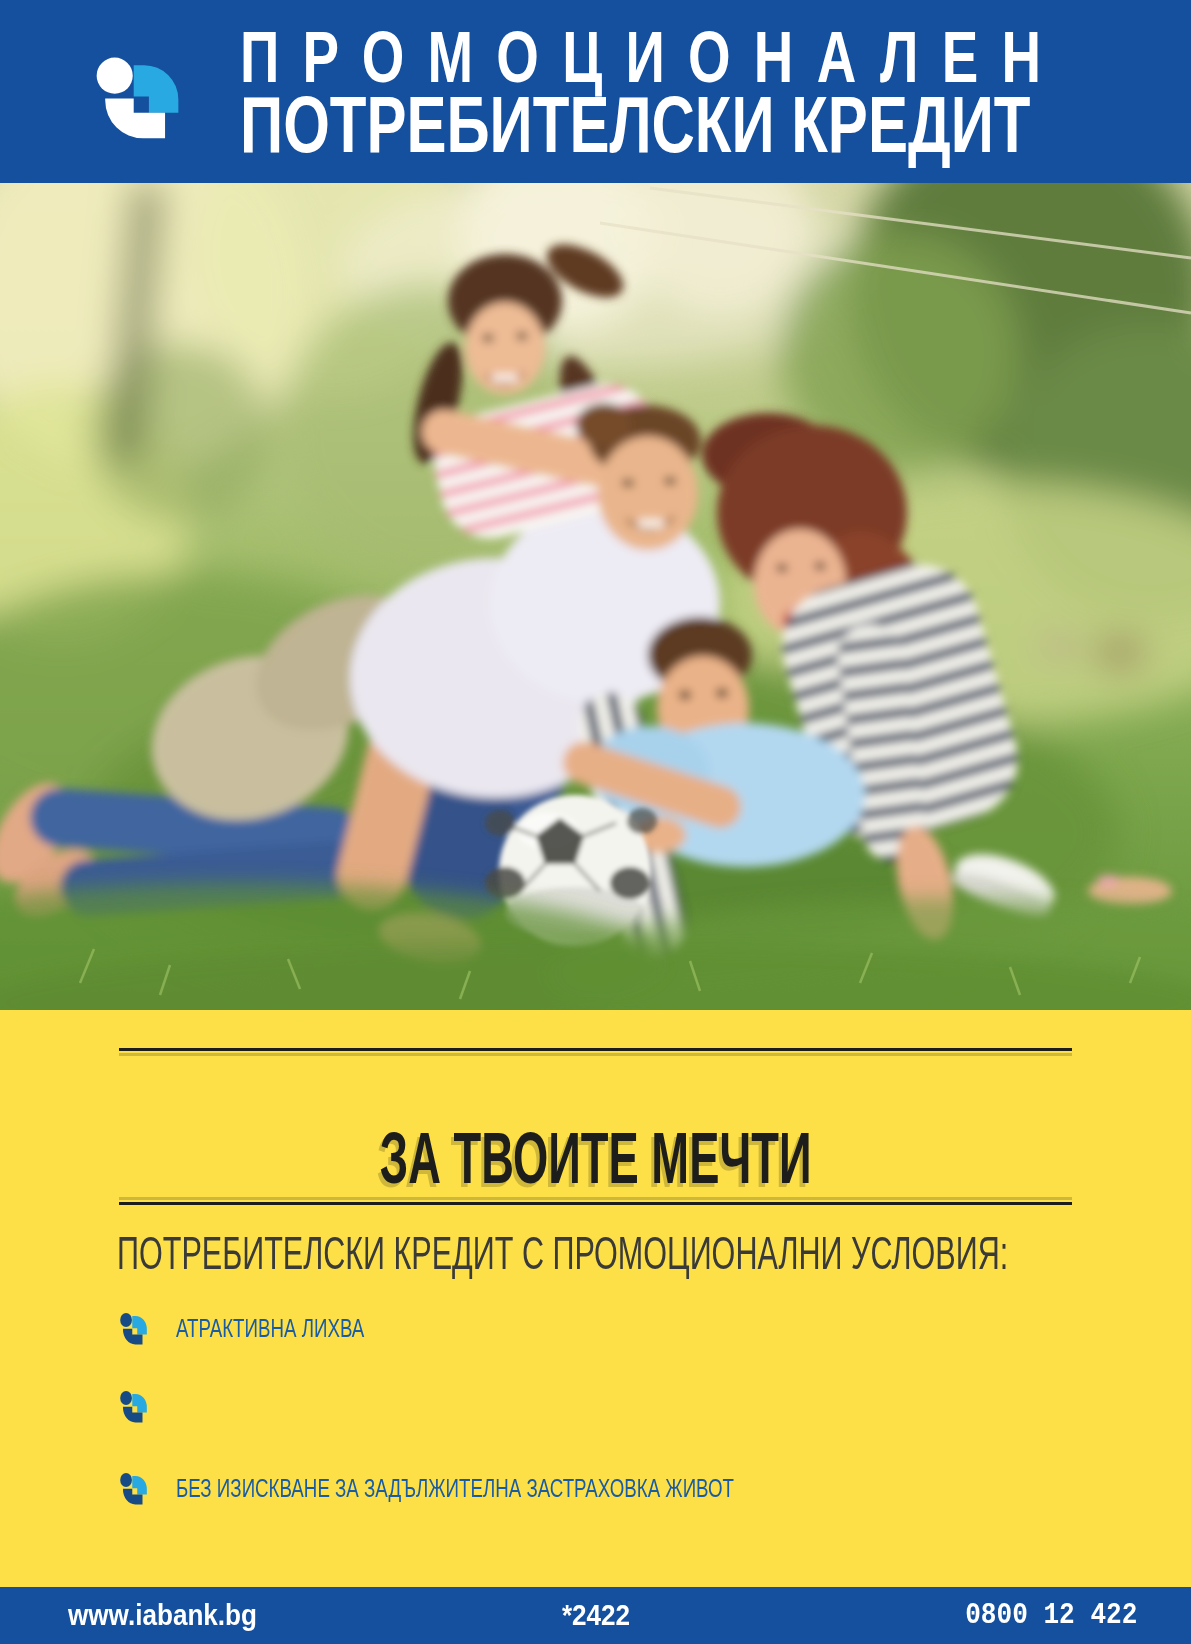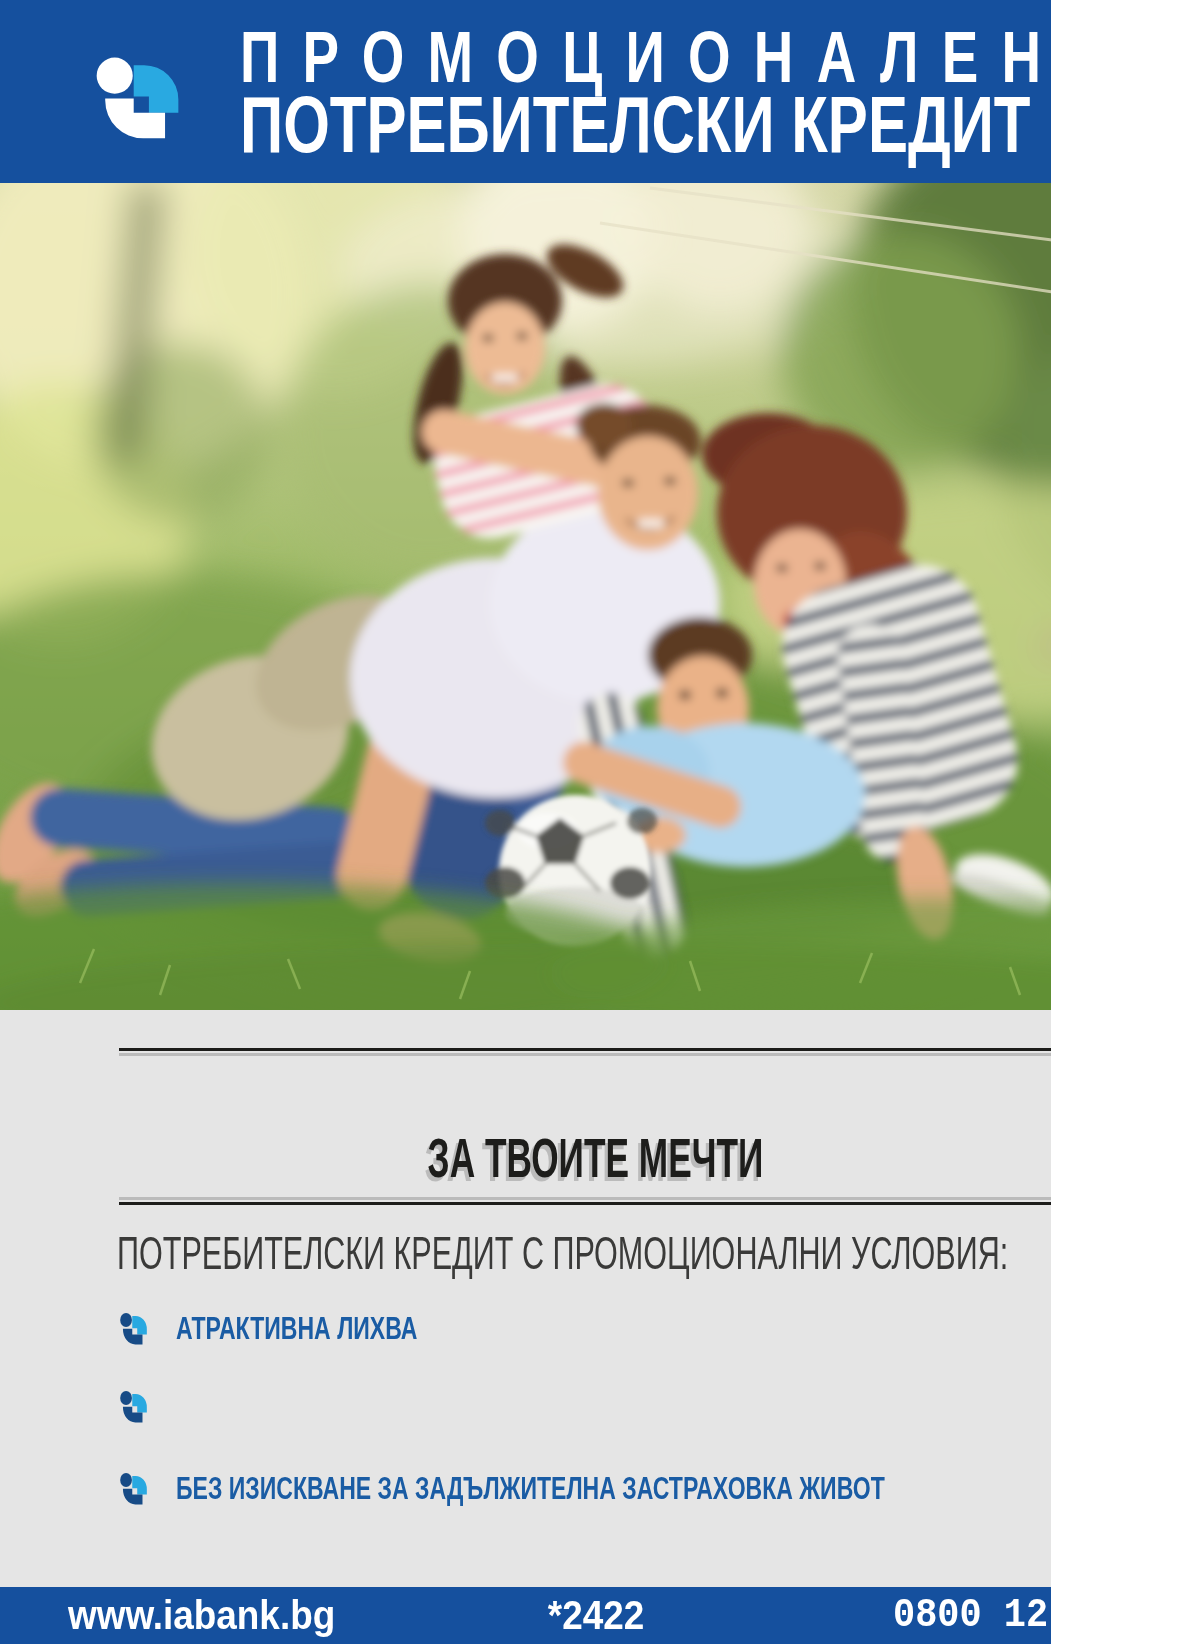--- a/index.html
+++ b/index.html
@@ -7,21 +7,21 @@
     --accent-light-blue:#29A9E1;
     --bullet-navy:#174B86;
     --benefit-blue:#1A5CA4;
     --headline-black:#1D1D1B;
     --subheading-gray:#3A3A39;
     --rule-black:#1C1C1A;
     --footer-text:#FFFFFF;
   }
   html,body{margin:0;padding:0;background:#ffffff;}
   .poster{
-    position:relative;width:1051px;height:1644px;background:#e5e5e5;overflow:hidden;
+    position:relative;width:1191px;height:1644px;background:#fde047;overflow:hidden;
     font-family:"Liberation Sans","DejaVu Sans",sans-serif;
   }
   
   .banner{position:absolute;left:0;top:0;width:1191px;height:183px;background:var(--brand-blue);}
   .logo-banner{position:absolute;left:90px;top:50px;width:95px;height:95px;}
   .logo-banner{--dot:#FFFFFF;--quarter:var(--accent-light-blue);--body:#FFFFFF;}
   .hdr-line{position:absolute;left:240px;color:#fff;font-weight:bold;white-space:nowrap;}
   .hdr-line1{top:20px;font-size:73px;line-height:73px;}
   .hdr-line1 .cond{letter-spacing:31px;transform:scaleX(0.75);}
   .hdr-line2{top:85px;font-size:80px;line-height:80px;}
@@ -31,36 +31,36 @@
   .photo{position:absolute;left:0;top:183px;width:1191px;height:827px;display:block;}
   
   .rule{position:absolute;left:119px;width:953px;height:3px;background:var(--rule-black);}
   .rule-top{top:1048px;box-shadow:0 5px 0 rgba(0,0,0,0.18);}
   .rule-bottom{top:1202px;box-shadow:0 -5px 0 rgba(0,0,0,0.18);}
   .headline-line{position:absolute;left:0;width:1191px;text-align:center;color:var(--headline-black);
     font-weight:bold;white-space:nowrap;}
   .headline-line .cond{transform-origin:center top;transform:scaleX(0.63);
     text-shadow:-5px 4px 0 rgba(0,0,0,0.18);}
   .hl1{top:1047px;font-size:80px;line-height:80px;}
-  .hl2{top:1118px;font-size:56px;line-height:80px;}
+  .hl2{top:1118px;font-size:72px;line-height:80px;}
   
   .subheading{position:absolute;left:117px;top:1229px;font-size:47px;line-height:47px;
     color:var(--subheading-gray);white-space:nowrap;}
   .subheading .cond{transform:scaleX(0.65);}
   
   .benefit{position:absolute;left:118px;height:44px;display:flex;align-items:center;}
   .benefit-1{top:1306px;} .benefit-2{top:1384px;} .benefit-3{top:1466px;}
   .logo-bullet{width:31px;height:37px;margin-right:27px;flex:0 0 auto;
     --dot:var(--bullet-navy);--quarter:var(--accent-light-blue);--body:var(--bullet-navy);}
-  .benefit-label{font-size:32px;line-height:38px;color:var(--benefit-blue);white-space:nowrap;font-weight:bold;}
+  .benefit-label{font-size:26px;line-height:38px;color:var(--benefit-blue);white-space:nowrap;}
   .benefit-label .cond{transform:scaleX(0.72);}
   
   .footer{position:absolute;left:0;top:1587px;width:1191px;height:57px;background:var(--brand-blue);}
   .footer-item{position:absolute;top:0;height:57px;line-height:57px;color:var(--footer-text);
-    font-weight:bold;font-size:41px;white-space:nowrap;}
+    font-weight:bold;font-size:29px;white-space:nowrap;}
   .footer-website{left:68px;} .footer-website .cond{transform:scaleX(0.9);}
   .footer-short{left:50%;} .footer-short .cond{transform-origin:center top;transform:translateX(-50%) scaleX(0.9);}
   .footer-phone{right:54px;font-family:Liberation Mono, monospace;} .footer-phone .cond{transform-origin:right top;transform:scaleX(0.9);}
 </style>
 </head>
 <body>
 
 <svg width="0" height="0" style="position:absolute" aria-hidden="true">
   <defs>
     <g id="logoShape">

